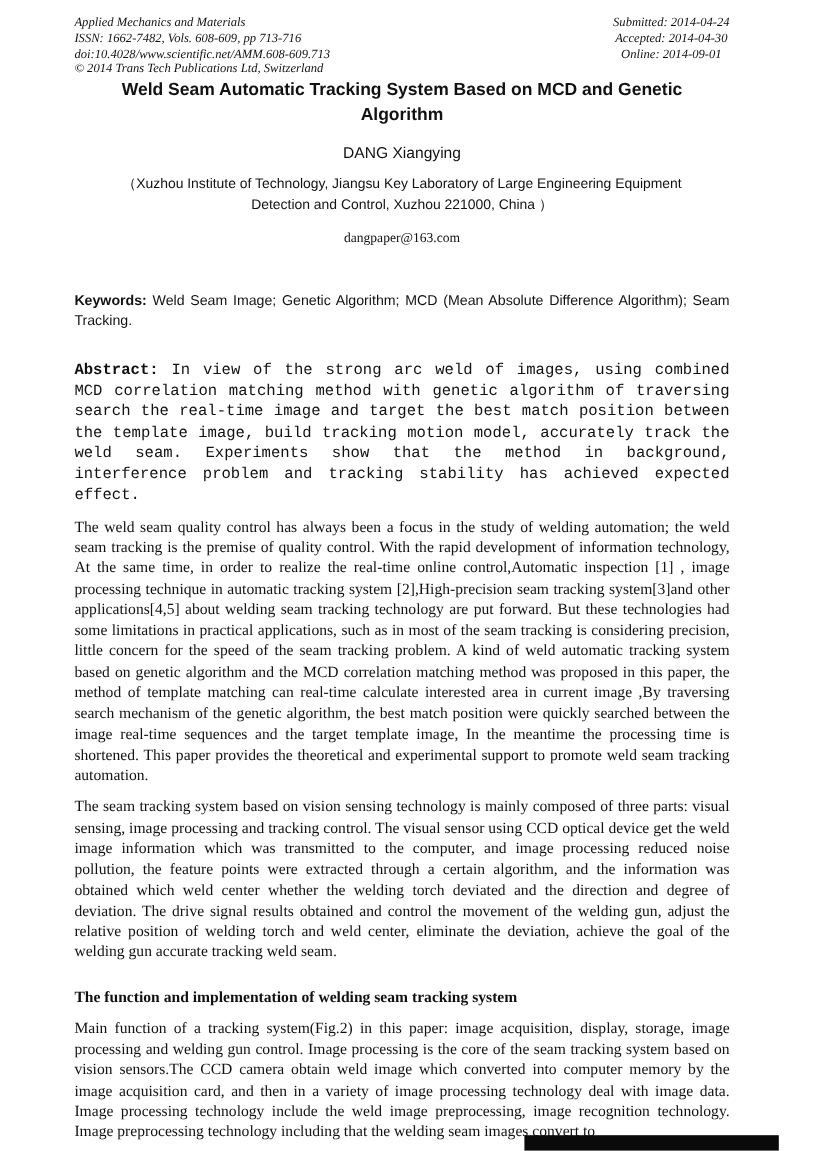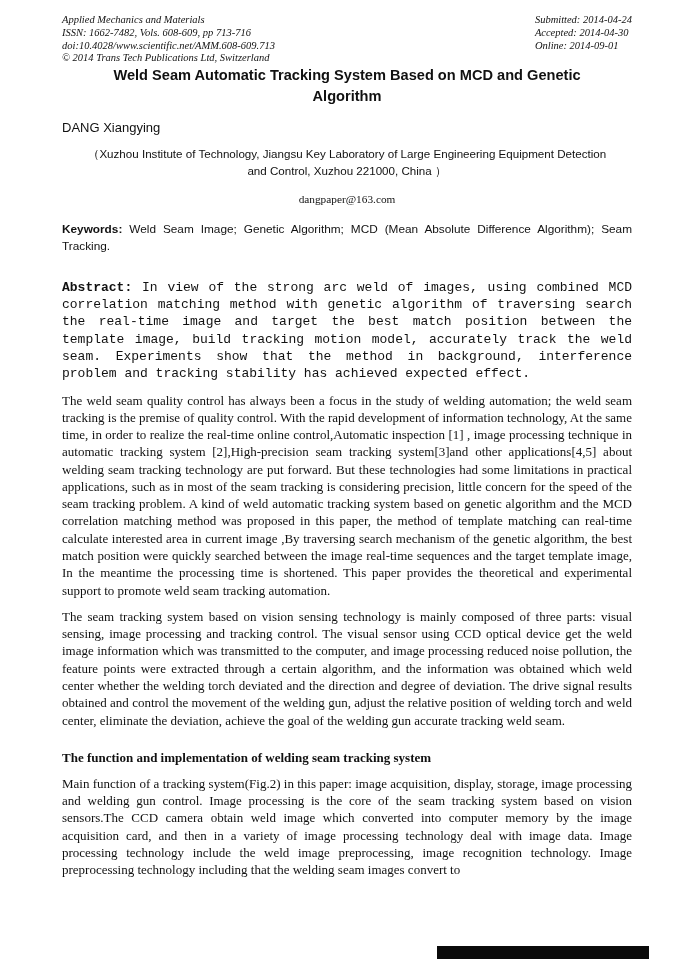--- a/index.html
+++ b/index.html
@@ -8,66 +8,66 @@
     background: #ffffff;
     font-family: "Liberation Serif", serif;
     color: #111111;
     position: relative;
     overflow: hidden;
   }
   .page {
     position: absolute;
     top: 0; left: 0;
     width: 678px; height: 760px;
-    padding: 14px 46px 0 62px;
+    padding: 14px 70px 0 62px;
   }
   
   .journal-header {
     display: flex;
     justify-content: space-between;
     font-style: italic;
     font-size: 10.5px;
     line-height: 1.22;
   }
   .journal-header .left { text-align: left; }
-  .journal-header .right { text-align: left; }
+  .journal-header .right { text-align: center; }
 
   
   .paper-title {
     text-align: center;
     font-family: "Liberation Sans", sans-serif;
     font-weight: bold;
     font-size: 14.6px;
     line-height: 1.4;
     padding: 0 30px;
   }
   .author {
     margin-top: 14px;
-    text-align: left;
+    text-align: center;
     font-family: "Liberation Sans", sans-serif;
     font-size: 13px;
   }
   .affiliation {
     margin-top: 11px;
     text-align: center;
     font-family: "Liberation Sans", sans-serif;
     font-size: 11.6px;
     line-height: 1.45;
     padding: 0 18px;
   }
   .email {
     margin-top: 13px;
     text-align: center;
     font-family: Liberation Serif, serif;
     font-size: 11.3px;
   }
 
   
   .keywords {
-    margin-top: 16px;
+    margin-top: 37px;
     font-family: "Liberation Sans", sans-serif;
     font-size: 11.8px;
     line-height: 1.45;
     text-align: justify;
   }
   .keywords .label { font-weight: bold; }
 
   
   .abstract {
     margin-top: 24px;

